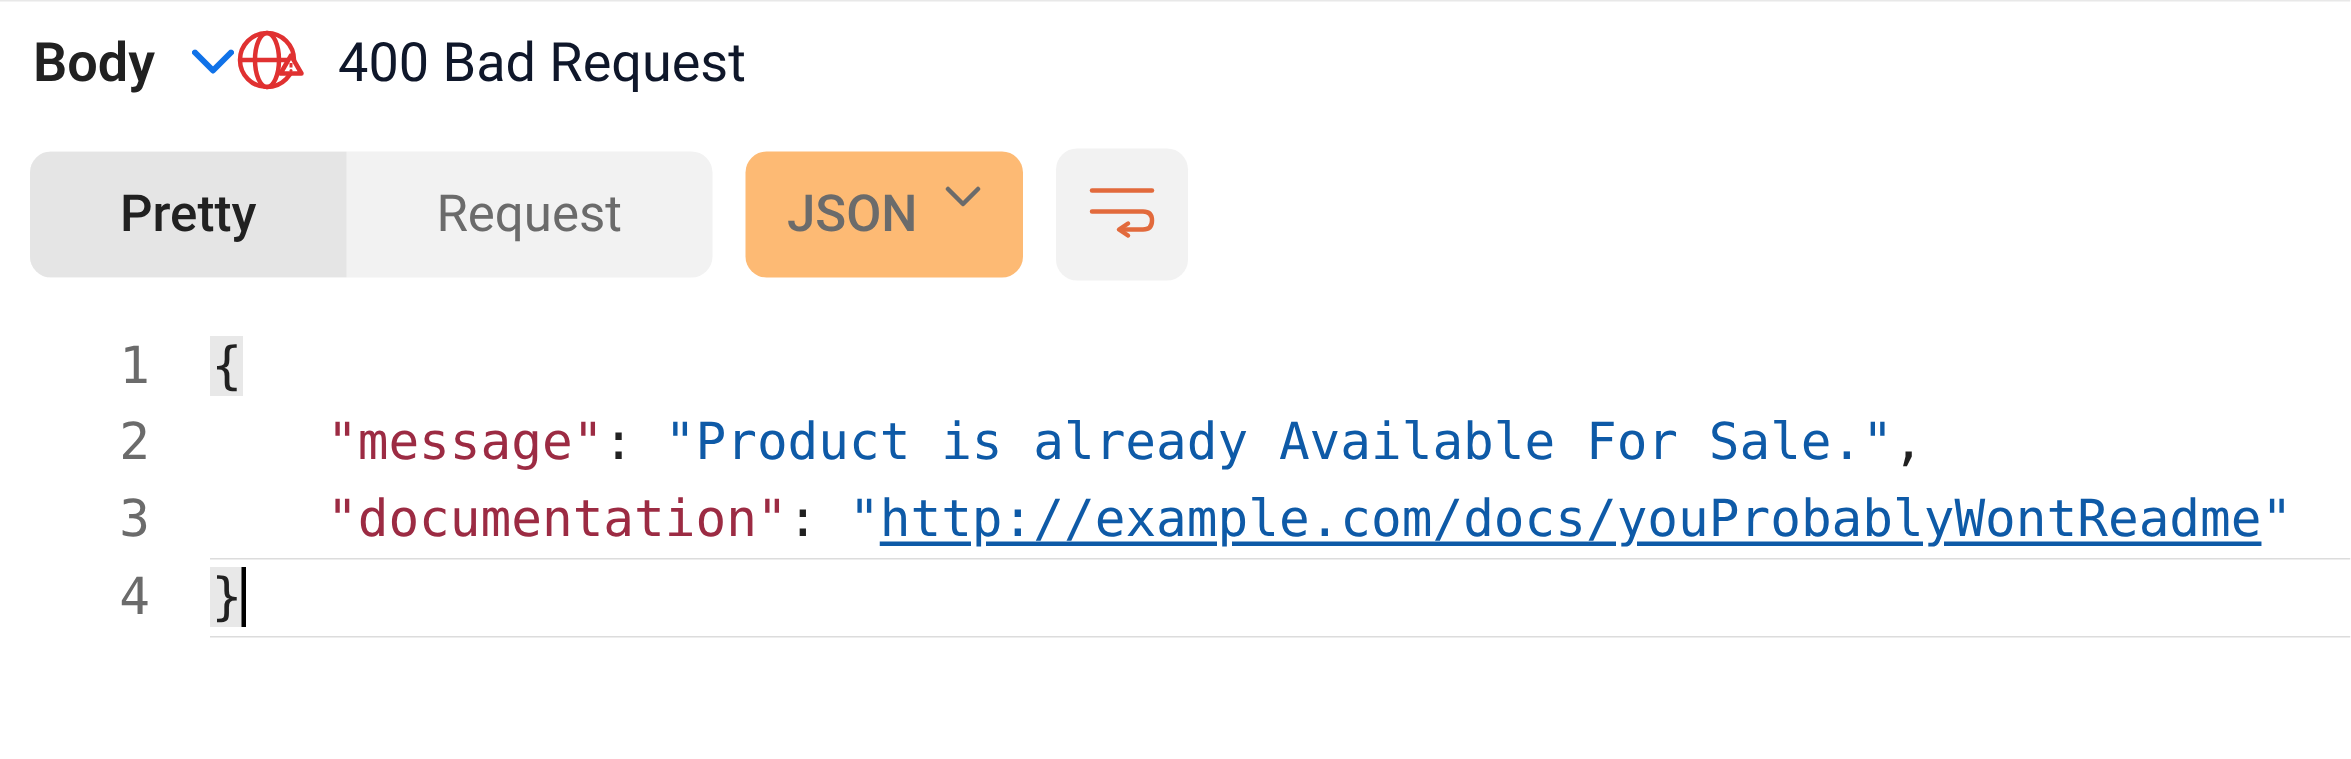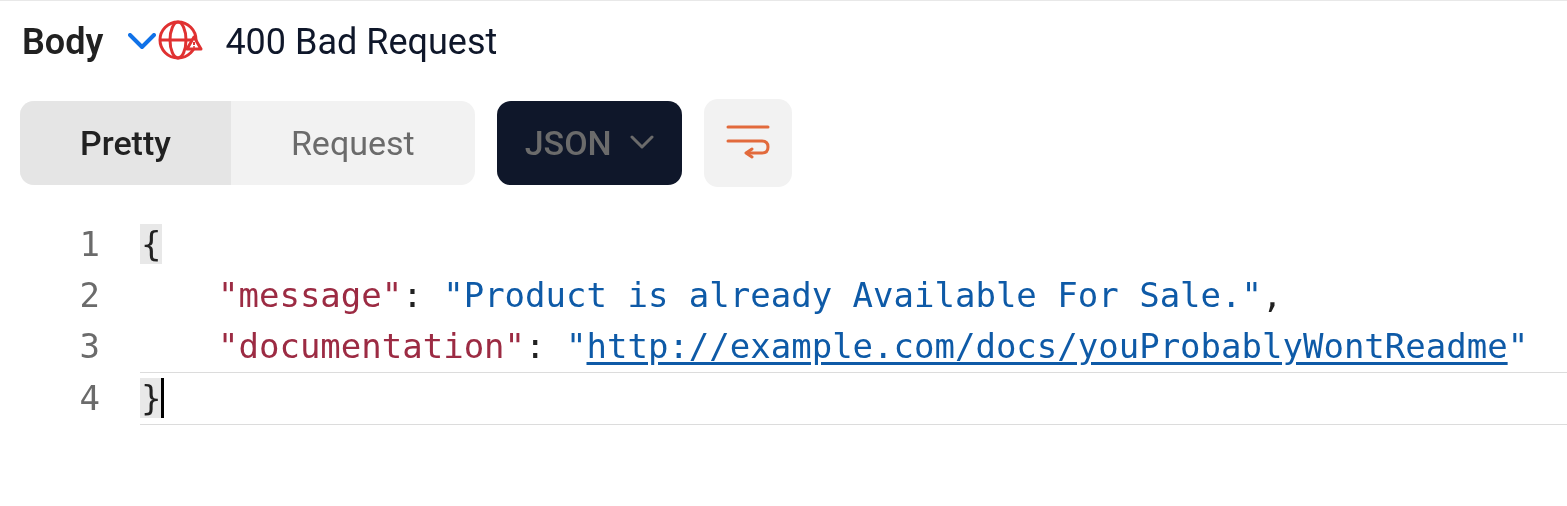--- a/index.html
+++ b/index.html
@@ -86,23 +86,23 @@
       cursor: pointer;
       user-select: none;
     }
     .tab.active {
       background: #e5e5e5;
       color: #212121;
       font-weight: 500;
     }
     .format-dropdown {
       display: flex;
-      align-items: center;
+      align-items: flex-start;
       gap: 18px;
-      background: #0f172a;
+      background: #fdba74;
       border-radius: 14px;
       padding: 22px 28px;
       cursor: pointer;
     }
     .format-label {
       font-size: 34px;
       color: #6b6b6b;
       font-weight: 500;
     }
     .wrap-button {

